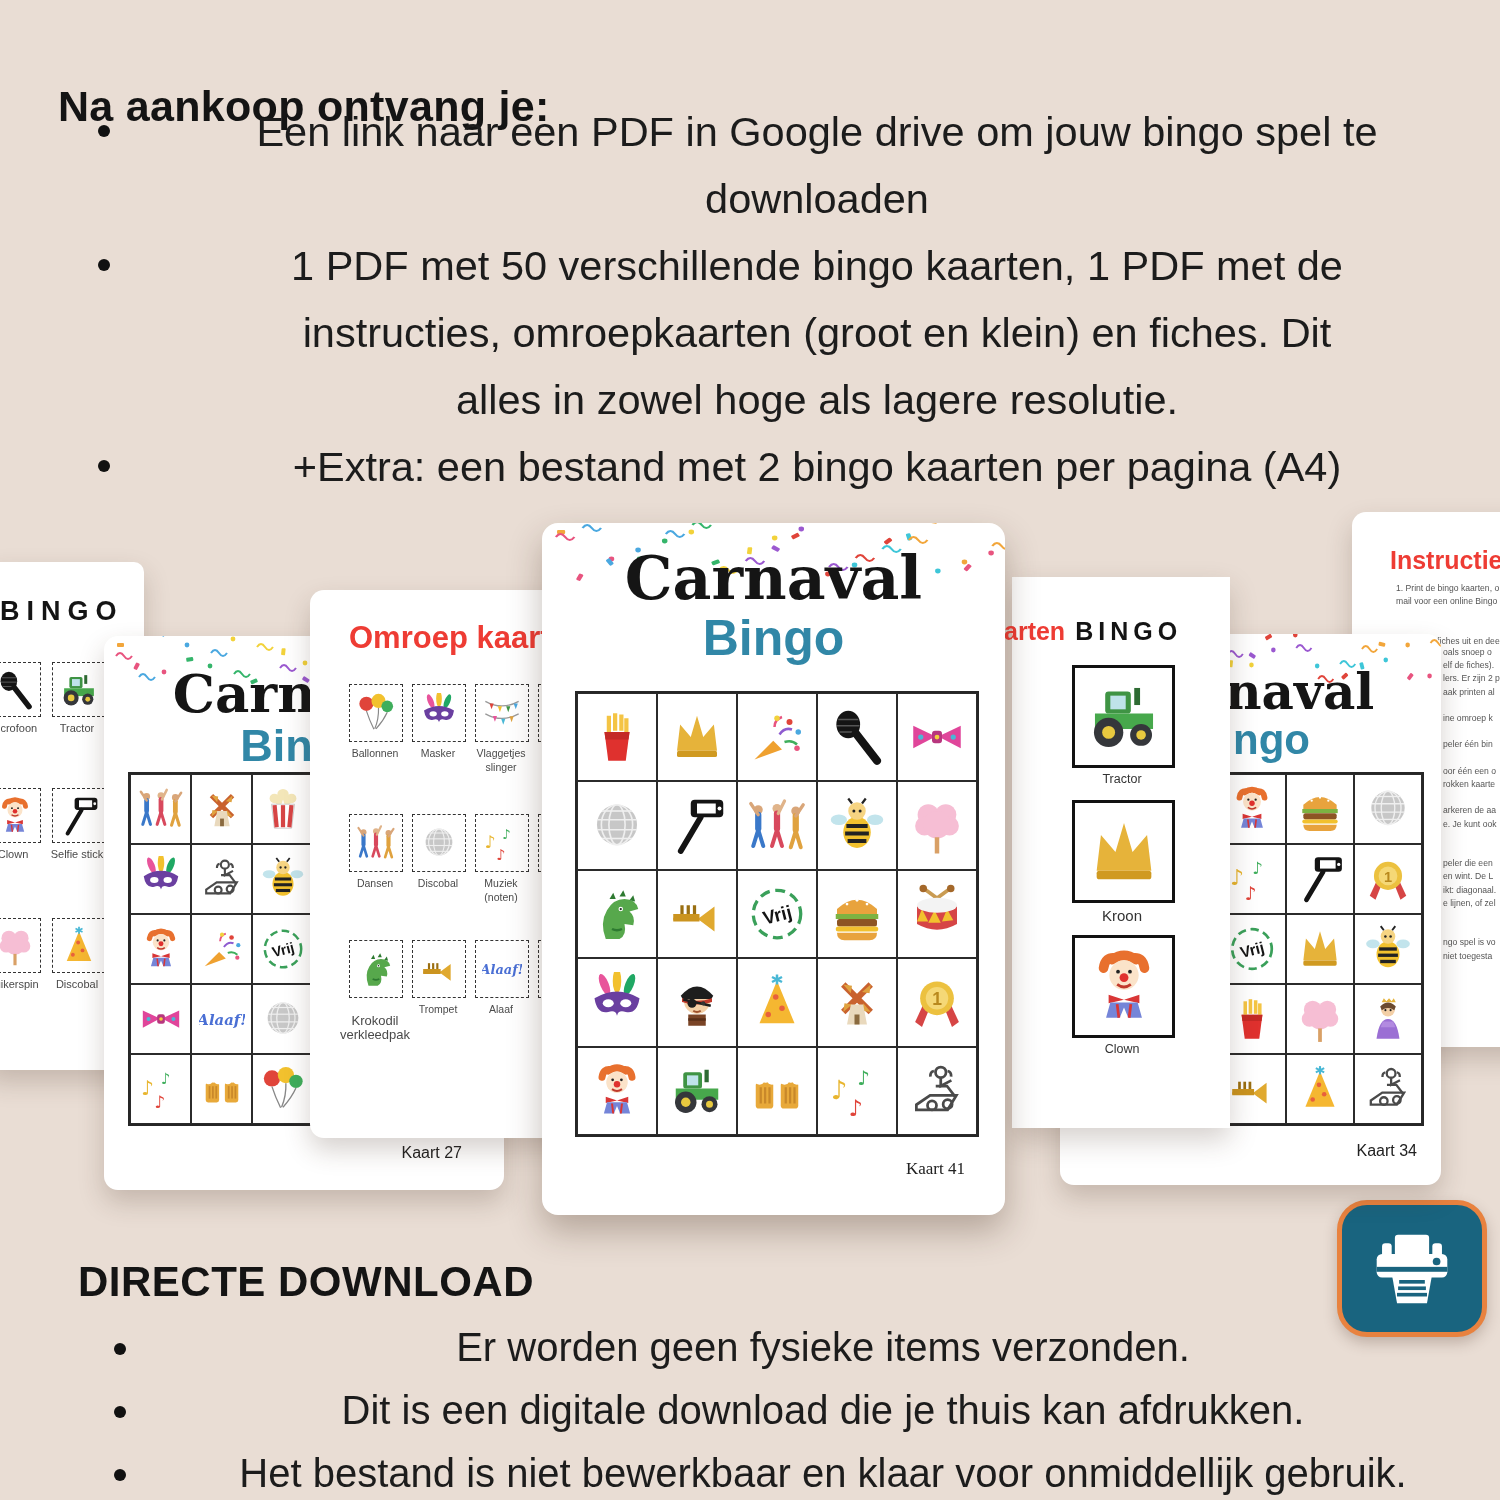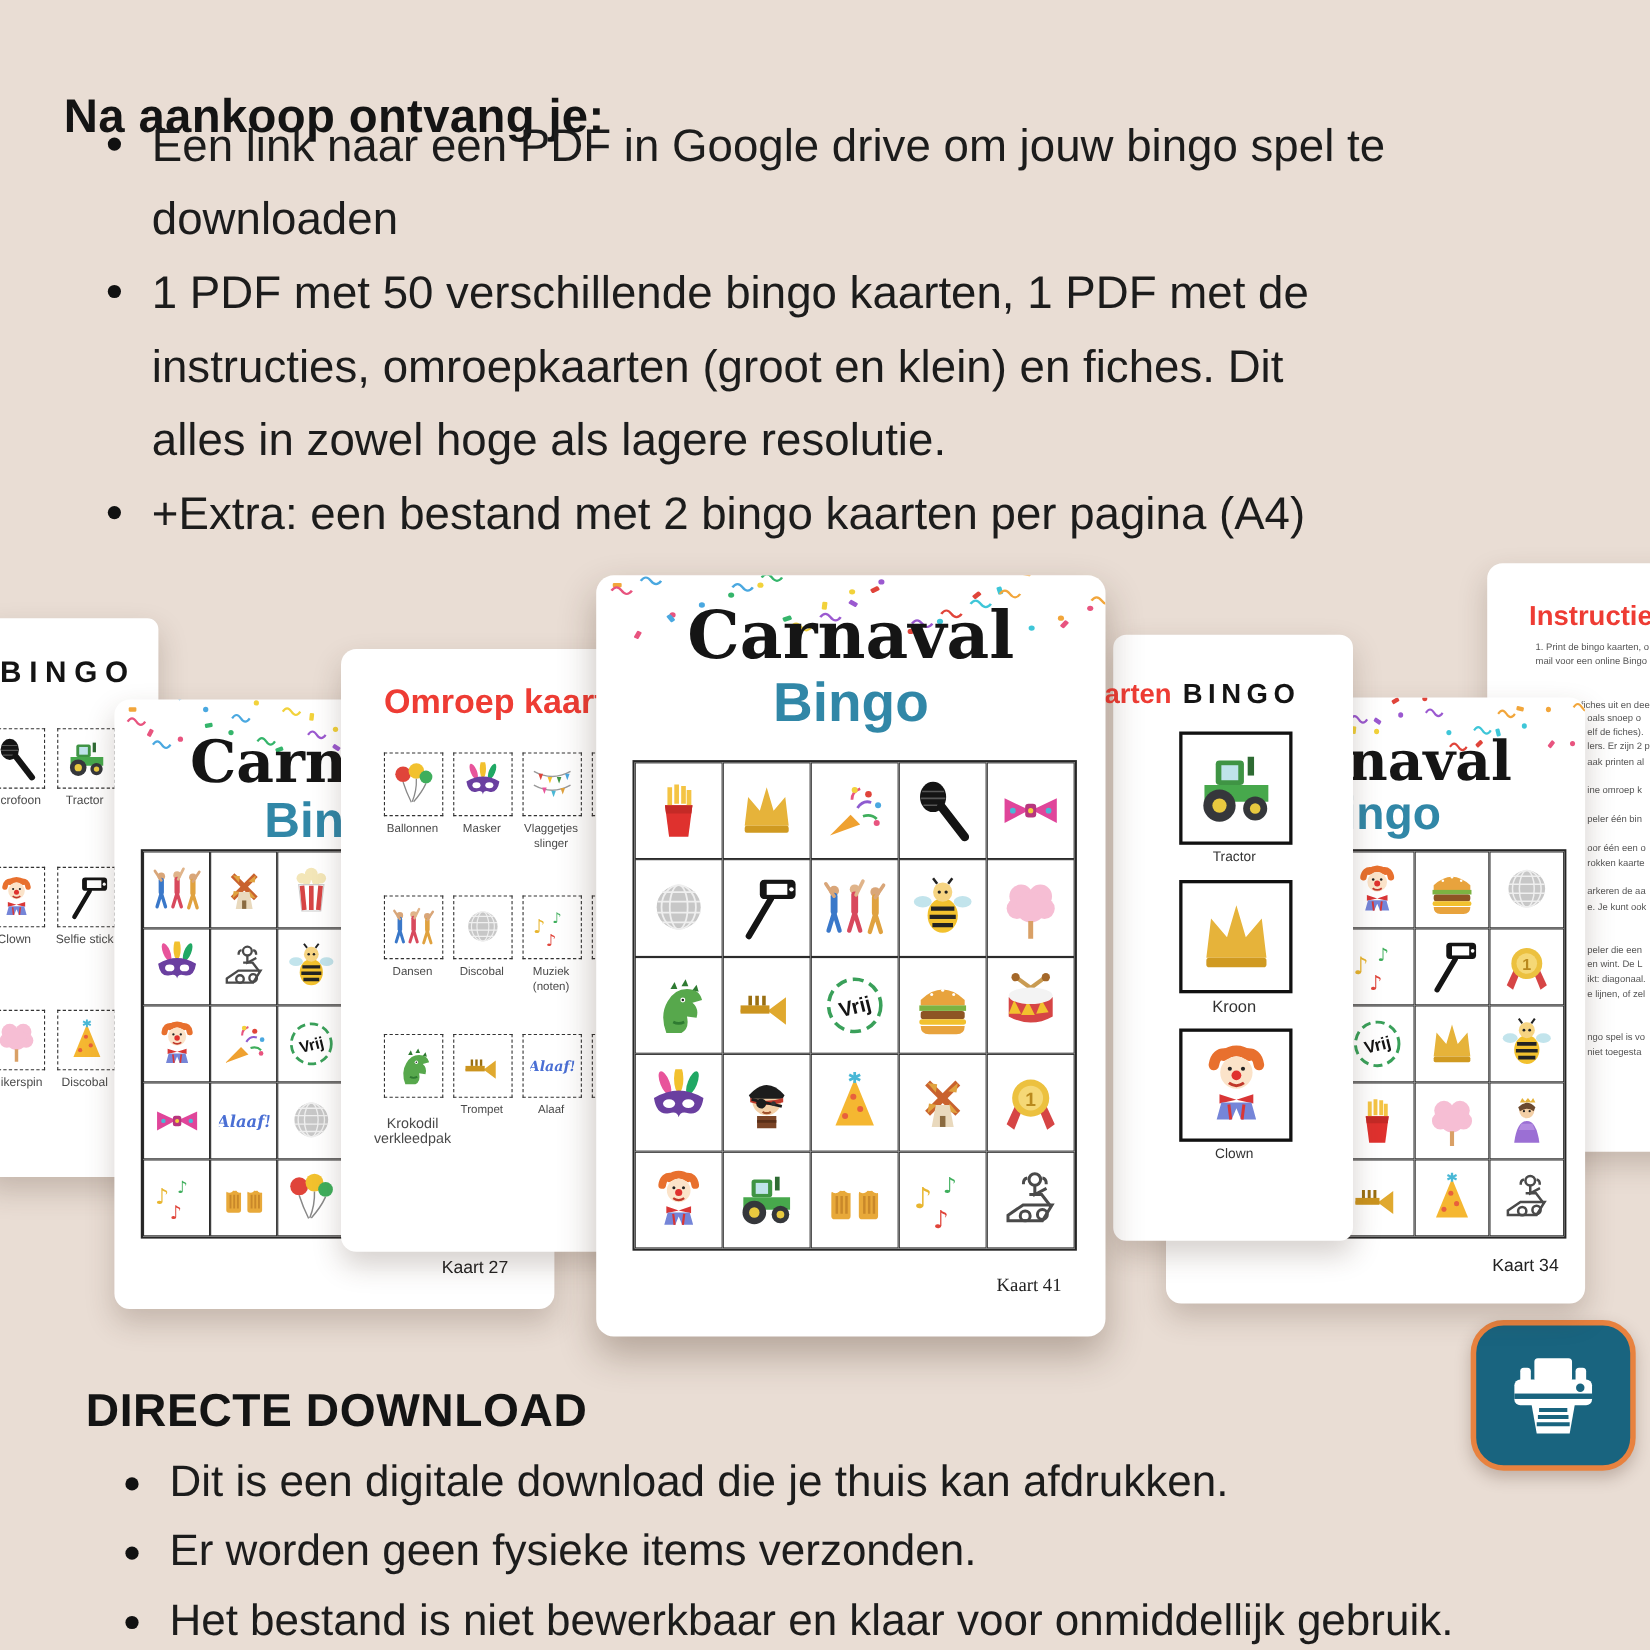--- a/index.html
+++ b/index.html
@@ -1,21 +1,21 @@
 <!DOCTYPE html>
 <html><head>
 <meta charset="utf-8">
 <style>
   html,body{margin:0;padding:0;background:#cfc4bb;}
   #stage{position:relative;width:1500px;height:1500px;background:#e9ddd4;overflow:hidden;
          font-family:"Liberation Sans",sans-serif;color:#1c1c1c;}
   
   .heading{position:absolute;font-weight:bold;color:#141414;}
   #top-heading{left:58px;top:36px;font-size:43px;letter-spacing:.3px;margin-top:46px;}
-  .bullets{position:absolute;list-style:none;margin:0;padding:0;}
+  .bullets{position:absolute;list-style:none;margin:0;padding:0;text-align:center;}
   #top-bullets{left:96px;top:98px;width:1400px;font-size:41.5px;line-height:67px;}
   #bottom-bullets{left:112px;top:1316px;width:1380px;font-size:40px;line-height:63px;}
   .bullets li{position:relative;padding-left:42px;white-space:pre-line;}
   .bullets li::before{content:"";position:absolute;left:2px;top:27px;width:12px;height:12px;
                       border-radius:50%;background:#111;}
   #bottom-heading{left:78px;top:1258px;font-size:42px;letter-spacing:.5px;}
   
   .card{position:absolute;background:#fff;border-radius:14px;
         box-shadow:0 12px 26px rgba(70,45,30,.22);}
   .confetti{position:absolute;left:0;top:0;width:100%;overflow:hidden;border-radius:14px 14px 0 0;}
@@ -32,21 +32,21 @@
   .boxlabel{position:absolute;text-align:center;color:#4a4a4a;white-space:pre-line;}
   
   #cardA{left:-14px;top:562px;width:158px;height:508px;border-radius:10px;z-index:1;}
   #cardA .a-title{position:absolute;left:14px;top:34px;font-size:27px;font-weight:bold;
                   letter-spacing:7px;color:#141414;}
   #cardB{left:104px;top:636px;width:400px;height:554px;z-index:2;}
   #cardC{left:310px;top:590px;width:460px;height:548px;z-index:3;}
   #cardC .c-title{position:absolute;left:39px;top:30px;font-size:31px;font-weight:bold;color:#ee3c34;}
   #cardD{left:542px;top:523px;width:463px;height:692px;border-radius:16px;z-index:10;
          box-shadow:0 16px 34px rgba(60,35,20,.30);}
-  #cardE{left:1012px;top:577px;width:218px;height:551px;border-radius:12px;z-index:6;}
+  #cardE{left:1012px;top:577px;width:218px;height:551px;border-radius:0;z-index:6;}
   #cardE .e-title{position:absolute;left:-8px;top:40px;width:230px;white-space:nowrap;font-size:25px;font-weight:bold;}
   #cardE .e-title .red{color:#ee3c34;}
   #cardE .e-title .blk{color:#141414;letter-spacing:5px;margin-left:10px;}
   #cardF{left:1060px;top:634px;width:381px;height:551px;z-index:5;}
   #cardG{left:1352px;top:512px;width:240px;height:535px;z-index:4;}
   #cardG .g-title{position:absolute;left:38px;top:34px;font-size:25px;font-weight:bold;color:#ee3c34;white-space:nowrap;}
   .g-lines{position:absolute;font-size:8.6px;line-height:13.2px;color:#555;white-space:pre-line;}
   
   #cardB .cell svg{width:46px;height:46px;}
   #cardD .cell svg{width:60px;height:60px;}
@@ -1496,22 +1496,22 @@
 ikt: diagonaal.
 e lijnen, of zel
 
 
 ngo spel is vo
 niet toegesta</div>
   </div>
 
   <div class="heading" id="bottom-heading">DIRECTE DOWNLOAD</div>
   <ul class="bullets" id="bottom-bullets">
+      <li>Er worden geen fysieke items verzonden.</li>
       <li>Dit is een digitale download die je thuis kan afdrukken.</li>
-      <li>Er worden geen fysieke items verzonden.</li>
       <li>Het bestand is niet bewerkbaar en klaar voor onmiddellijk gebruik.</li>
     </ul>
 
   <div id="printer-badge">
     <svg width="92" height="80" viewBox="0 0 86 72">
       <g fill="#fff">
         <rect x="27" y="4" width="32" height="20" rx="3"></rect>
         <rect x="15" y="12" width="9" height="14" rx="3"></rect>
         <rect x="62" y="12" width="9" height="14" rx="3"></rect>
         <rect x="10" y="22" width="66" height="22" rx="5"></rect>

